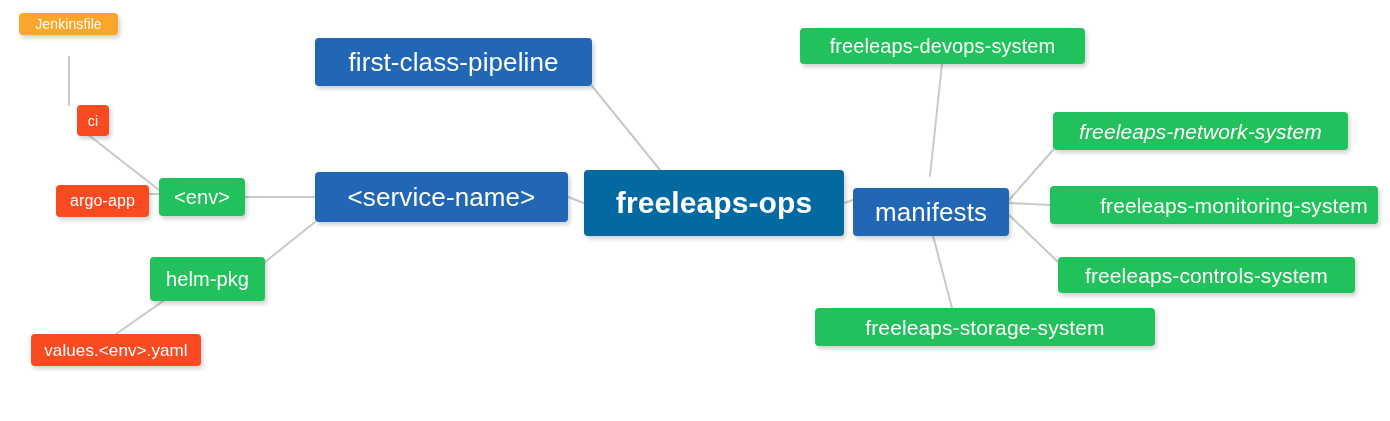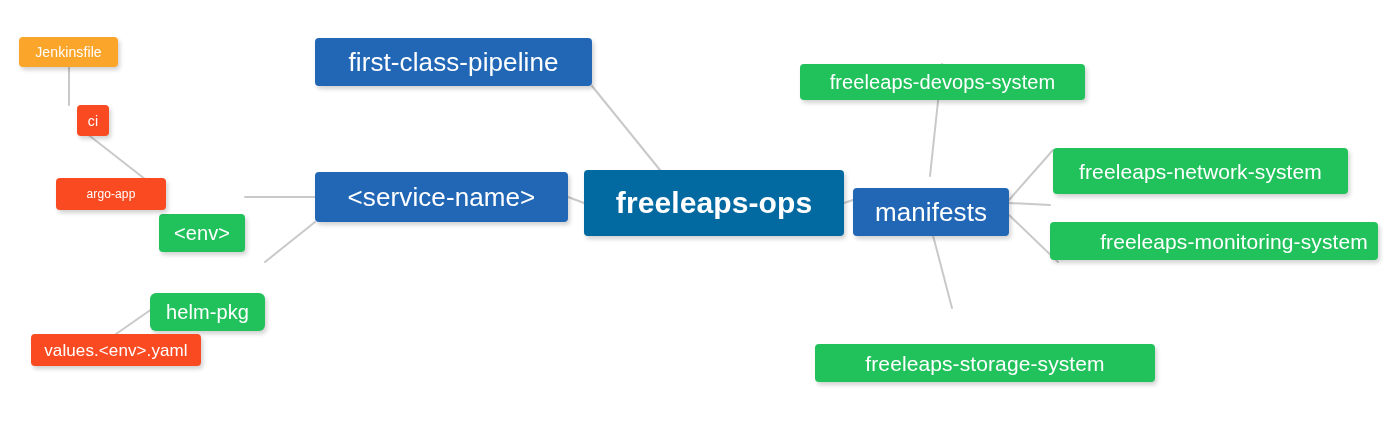--- a/index.html
+++ b/index.html
@@ -34,21 +34,21 @@
     color: #ffffff;
     border-radius: 4px;
     white-space: nowrap;
     box-shadow: 2px 3px 4px rgba(0,0,0,0.18);
     line-height: 1;
     letter-spacing: 0.1px;
     z-index: 2;
   }
   .n-root   { background: #0369a1; font-weight: bold; }
   .n-blue   { background: #2167b5; }
-  .n-green  { background: #21c25c; margin-top: 36px; }
+  .n-green  { background: #21c25c; }
   .n-orange { background: #fca52b; }
   .n-red    { background: #f94a21; margin-left: 23px; }
 </style>
 </head>
 <body>
 
 <div id="mindmap" style="background: rgb(255, 255, 255);">
   <svg id="edges" viewBox="0 0 1390 421" xmlns="http://www.w3.org/2000/svg">
       <line x1="584" y1="203" x2="568" y2="197" stroke="#c9c9c9" stroke-width="2" stroke-linecap="round"></line>
       <line x1="592" y1="86" x2="660" y2="170" stroke="#c9c9c9" stroke-width="2" stroke-linecap="round"></line>
@@ -63,22 +63,23 @@
       <line x1="1009" y1="200" x2="1053" y2="150" stroke="#c9c9c9" stroke-width="2" stroke-linecap="round"></line>
       <line x1="1009" y1="203" x2="1050" y2="205" stroke="#c9c9c9" stroke-width="2" stroke-linecap="round"></line>
       <line x1="1009" y1="215" x2="1058" y2="262" stroke="#c9c9c9" stroke-width="2" stroke-linecap="round"></line>
       <line x1="930" y1="224" x2="952" y2="308" stroke="#c9c9c9" stroke-width="2" stroke-linecap="round"></line>
     </svg>
 <div class="node n-root" style="left: 584px; top: 170px; width: 260px; height: 66px; font-size: 30px;">freeleaps-ops</div>
     <div class="node n-blue" style="left: 315px; top: 172px; width: 253px; height: 50px; font-size: 26px;">&lt;service-name&gt;</div>
     <div class="node n-blue" style="left: 315px; top: 38px; width: 277px; height: 48px; font-size: 26px;">first-class-pipeline</div>
     <div class="node n-blue" style="left: 853px; top: 176px; width: 156px; height: 48px; font-size: 26px; margin-top: 12px;">manifests</div>
     <div class="node n-green" style="left: 159px; top: 178px; width: 86px; height: 38px; font-size: 20px;">&lt;env&gt;</div>
-    <div class="node n-green" style="left: 150px; top: 257px; width: 115px; height: 38px; font-size: 20px; border-radius: 6px;">helm-pkg</div>
-    <div class="node n-orange" style="left: 19px; top: 37px; width: 99px; height: 30px; font-size: 14px;">Jenkinsfile</div>
+    <div class="node n-green" style="left: 150px; top: 257px; width: 115px; height: 44px; font-size: 20px;">helm-pkg</div>
+    <div class="node n-orange" style="left: 19px; top: 13px; width: 99px; height: 22px; font-size: 14px;">Jenkinsfile</div>
     <div class="node n-red" style="left: 54px; top: 105px; width: 32px; height: 31px; font-size: 14px;">ci</div>
-    <div class="node n-red" style="left: 33px; top: 178px; width: 110px; height: 32px; font-size: 12px;">argo-app</div>
+    <div class="node n-red" style="left: 33px; top: 185px; width: 93px; height: 32px; font-size: 16px;">argo-app</div>
     <div class="node n-red" style="left: 8px; top: 334px; width: 170px; height: 32px; font-size: 17px;">values.&lt;env&gt;.yaml</div>
     <div class="node n-green" style="left: 800px; top: 28px; width: 285px; height: 36px; font-size: 20px;">freeleaps-devops-system</div>
-    <div class="node n-green" style="left: 1053px; top: 112px; width: 295px; height: 46px; font-size: 21px;">freeleaps-network-system</div>
+    <div class="node n-green" style="left: 1053px; top: 112px; width: 295px; height: 38px; font-size: 21px; font-style: italic;">freeleaps-network-system</div>
     <div class="node n-green" style="left: 1050px; top: 186px; width: 328px; height: 38px; font-size: 21px; padding-left: 40px;">freeleaps-monitoring-system</div>
+    <div class="node n-green" style="left: 1058px; top: 257px; width: 297px; height: 36px; font-size: 21px;">freeleaps-controls-system</div>
     <div class="node n-green" style="left: 815px; top: 308px; width: 340px; height: 38px; font-size: 21px;">freeleaps-storage-system</div>
   </div>
 
 </body></html>

